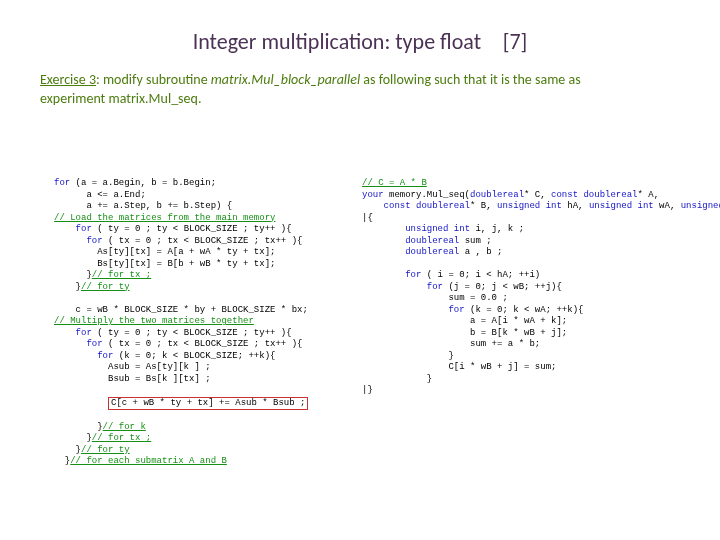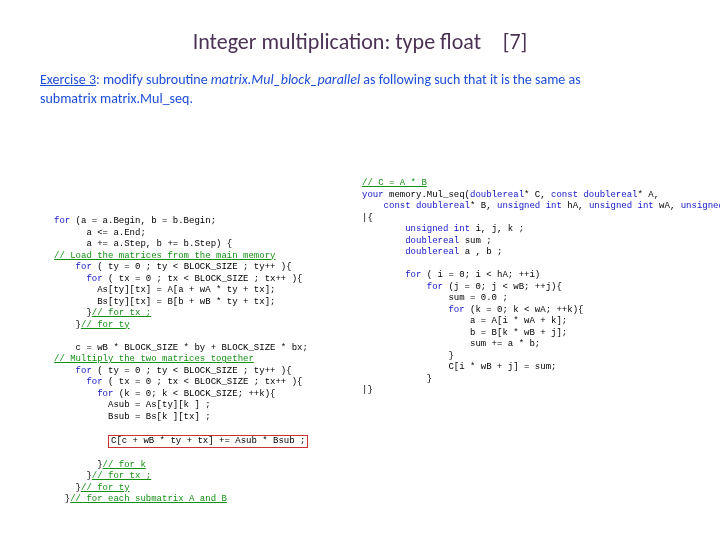--- a/index.html
+++ b/index.html
@@ -31,21 +31,21 @@
   .tag {
     font-size: 22px;
     color: #4b3255;
     margin-left: 18px;
     display: inline;
   }
   .body-text {
     padding: 6px 40px 0 40px;
     font-size: 14px;
     line-height: 1.35;
-    color: #1d4ed8;
+    color: #4d7c0f;
   }
   .body-text .ex {
     text-decoration: underline;
   }
   .body-text .it1 { font-style: italic; }
   .body-text .it2 { }
   .code-area {
     position: absolute;
     top: 178px;
     left: 54px;
@@ -57,21 +57,20 @@
     font-size: 9px;
     line-height: 1.28;
     margin: 0;
     white-space: pre;
   }
   .left-code {
     position: absolute;
     top: 0;
     left: 0;
     width: 310px;
-    margin-top: 38px;
   }
   .right-code {
     position: absolute;
     top: 0;
     left: 308px;
     width: 320px;
   }
   .kw { color: #1414c8; }      
   .cm { color: #159015; text-decoration: underline; }
   .red-line {
@@ -85,21 +84,21 @@
 
 <div class="slide">
 
   <div class="title-row">
     <span class="title">Integer multiplication: type float</span>
     <span class="tag">[7]</span>
   </div>
 
   <div class="body-text">
     <span class="ex">Exercise 3</span><span>: modify subroutine </span><span class="it1">matrix.Mul_block_parallel</span><span> as following such that it is the same as</span><br>
-    <span>submatrix </span><span class="it2">matrix.Mul_seq</span><span>.</span><br>
+    <span>experiment </span><span class="it2">matrix.Mul_seq</span><span>.</span><br>
   </div>
 
   <div class="code-area">
 
     <pre class="left-code"><span class="kw">for</span><span> (a = a.Begin, b = b.Begin;</span>
 <span>      a &lt;= a.End;</span>
 <span>      a += a.Step, b += b.Step) {</span>
 <span class="cm">// Load the matrices from the main memory</span>
     <span class="kw">for</span><span> ( ty = 0 ; ty &lt; BLOCK_SIZE ; ty++ ){</span>
       <span class="kw">for</span><span> ( tx = 0 ; tx &lt; BLOCK_SIZE ; tx++ ){</span>

